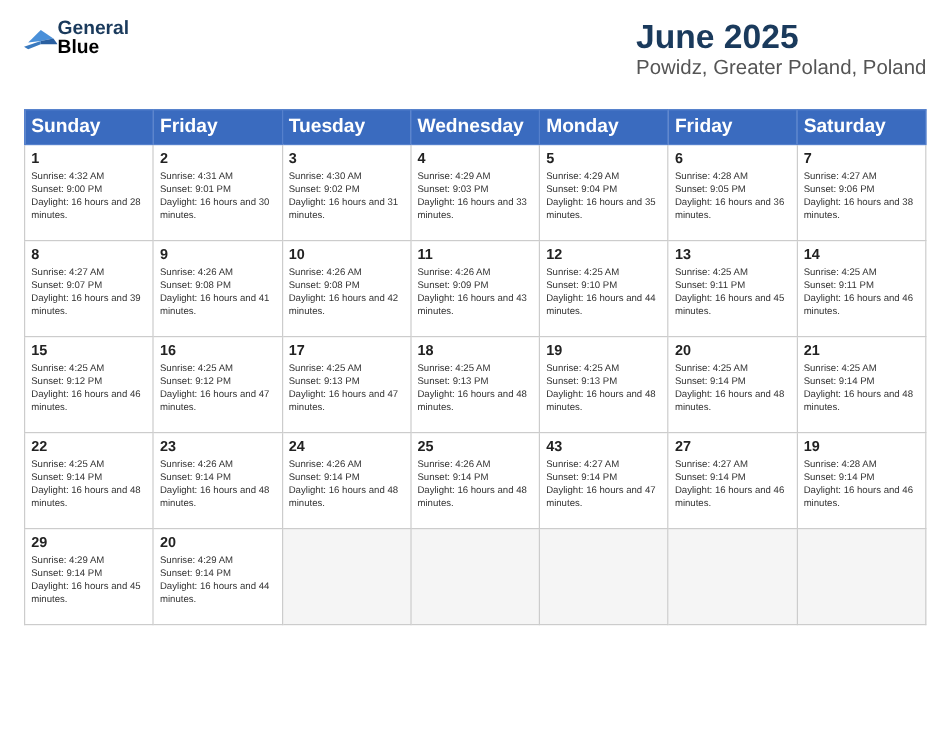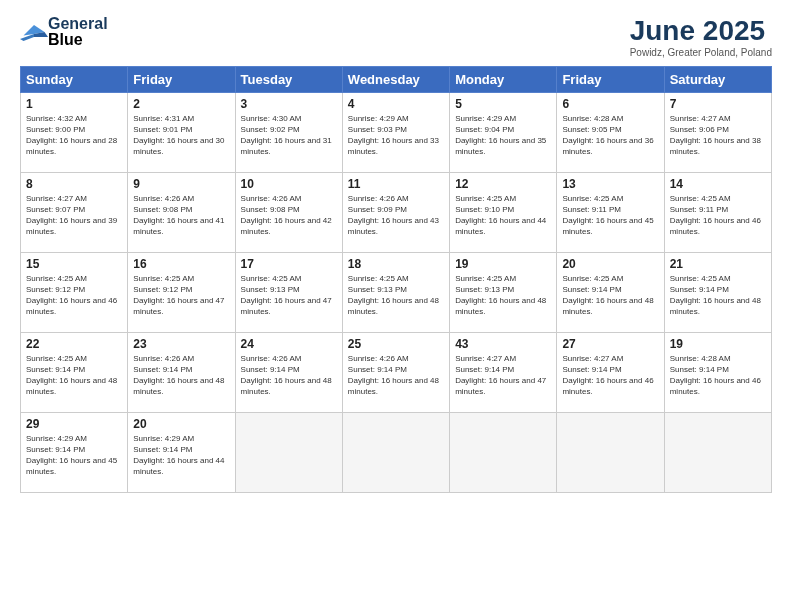--- a/index.html
+++ b/index.html
@@ -13,46 +13,46 @@
     .page {
       width: 792px;
       height: 612px;
       background: #fff;
       padding: 16px 20px 10px 20px;
     }
     .header {
       display: flex;
       align-items: flex-start;
       justify-content: space-between;
-      margin-bottom: 8px;
+      margin-bottom: 24px;
     }
     .title-section {
       text-align: left;
     }
     .main-title {
       font-size: 28px;
       font-weight: bold;
       color: #1a3a5c;
       line-height: 1.1;
     }
     .subtitle {
-      font-size: 10px;
+      font-size: 17px;
       color: #555;
     }
     .calendar {
       width: 100%;
       border-collapse: collapse;
       table-layout: fixed;
     }
     .calendar th {
       background: #3a6bbf;
       color: #fff;
       text-align: left;
       padding: 5px 5px;
-      font-size: 13px;
+      font-size: 16px;
       font-weight: bold;
       border: 1px solid #5580cc;
     }
     .calendar td {
       vertical-align: top;
       padding: 4px 5px;
       font-size: 8.5px;
       color: #333;
       border: 1px solid #ccc;
       background: #fff;

